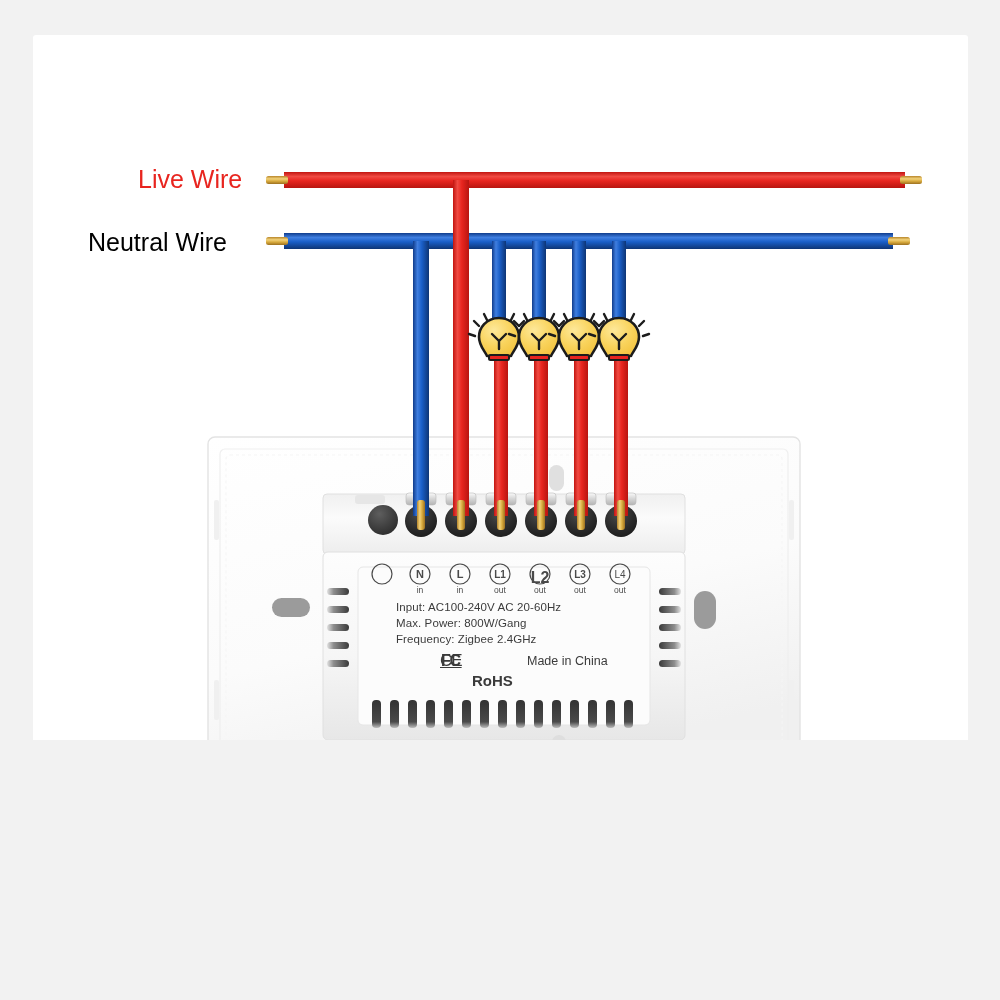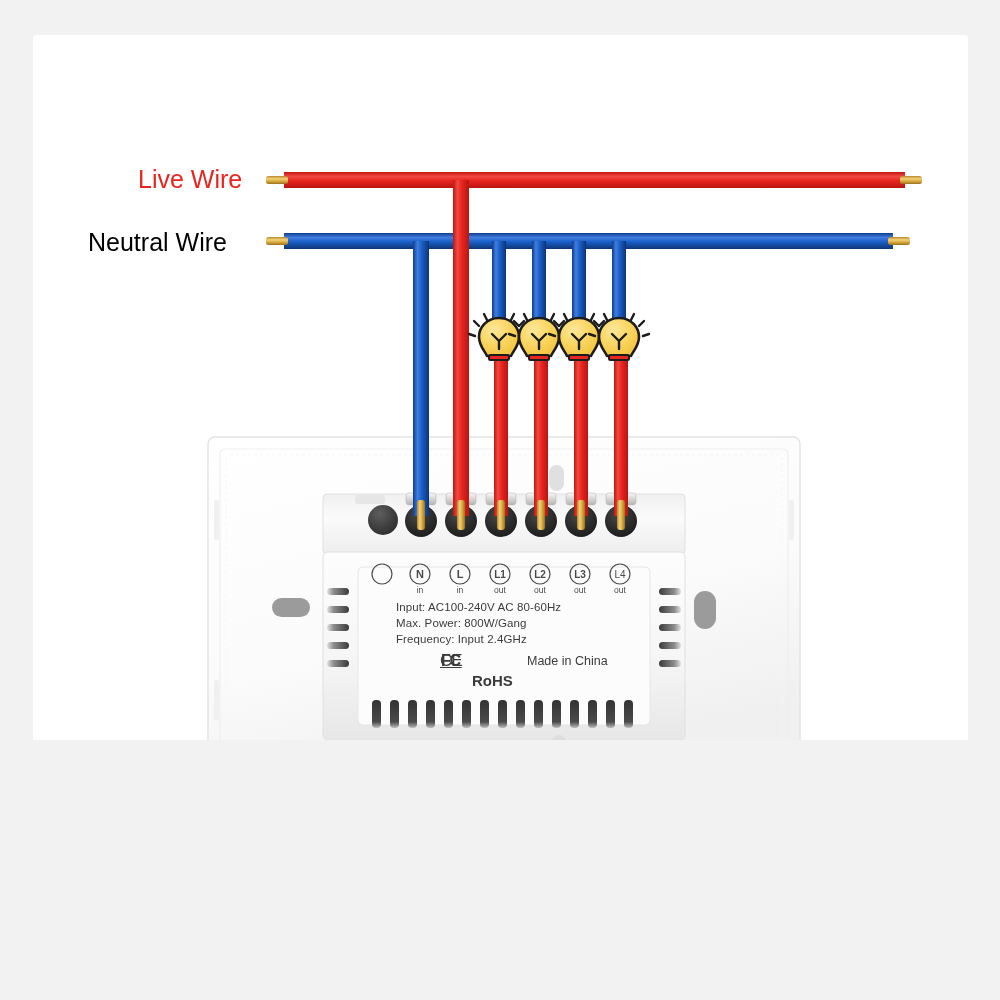--- a/index.html
+++ b/index.html
@@ -373,33 +373,33 @@
     </g>
   </svg>
 
   <div class="wlabel" id="live-label">Live Wire</div>
 
   <div class="wlabel" id="neutral-label">Neutral Wire</div>
 
   <div class="tlabel" style="left:405px; top:568px; font-size:11px; font-weight:600;">N</div>
   <div class="tlabel" style="left:445px; top:568px; font-size:11px; font-weight:600;">L</div>
   <div class="tlabel" style="left:485px; top:569px; font-size:10px; font-weight:600;">L1</div>
-  <div class="tlabel" style="left:525px; top:569px; font-size:10px; font-weight:600;">L2</div>
+  <div class="tlabel" style="left:525px; top:569px; font-size:16px; font-weight:600;">L2</div>
   <div class="tlabel" style="left:565px; top:569px; font-size:10px; font-weight:600;">L3</div>
   <div class="tlabel" style="left:605px; top:569px; font-size:10px; font-weight:400;">L4</div>
 
   <div class="tlabel" style="left:405px; top:585px;">in</div>
   <div class="tlabel" style="left:445px; top:585px;">in</div>
   <div class="tlabel" style="left:485px; top:585px;">out</div>
   <div class="tlabel" style="left:525px; top:585px;">out</div>
   <div class="tlabel" style="left:565px; top:585px;">out</div>
   <div class="tlabel" style="left:605px; top:585px;">out</div>
 
-  <div class="spec-line" id="spec1">Input: AC100-240V AC 80-60Hz</div>
+  <div class="spec-line" id="spec1">Input: AC100-240V AC 20-60Hz</div>
   <div class="spec-line" id="spec2">Max. Power: 800W/Gang</div>
-  <div class="spec-line" id="spec3">Frequency: Input 2.4GHz</div>
+  <div class="spec-line" id="spec3">Frequency: Zigbee 2.4GHz</div>
 
   <div class="cert" id="cert-fc">FC</div>
   <div class="cert" id="cert-ce">CE</div>
   <div class="cert" id="cert-rohs">RoHS</div>
   <div class="cert" id="cert-made">Made in China</div>
 
 </div>
 
 </body></html>

